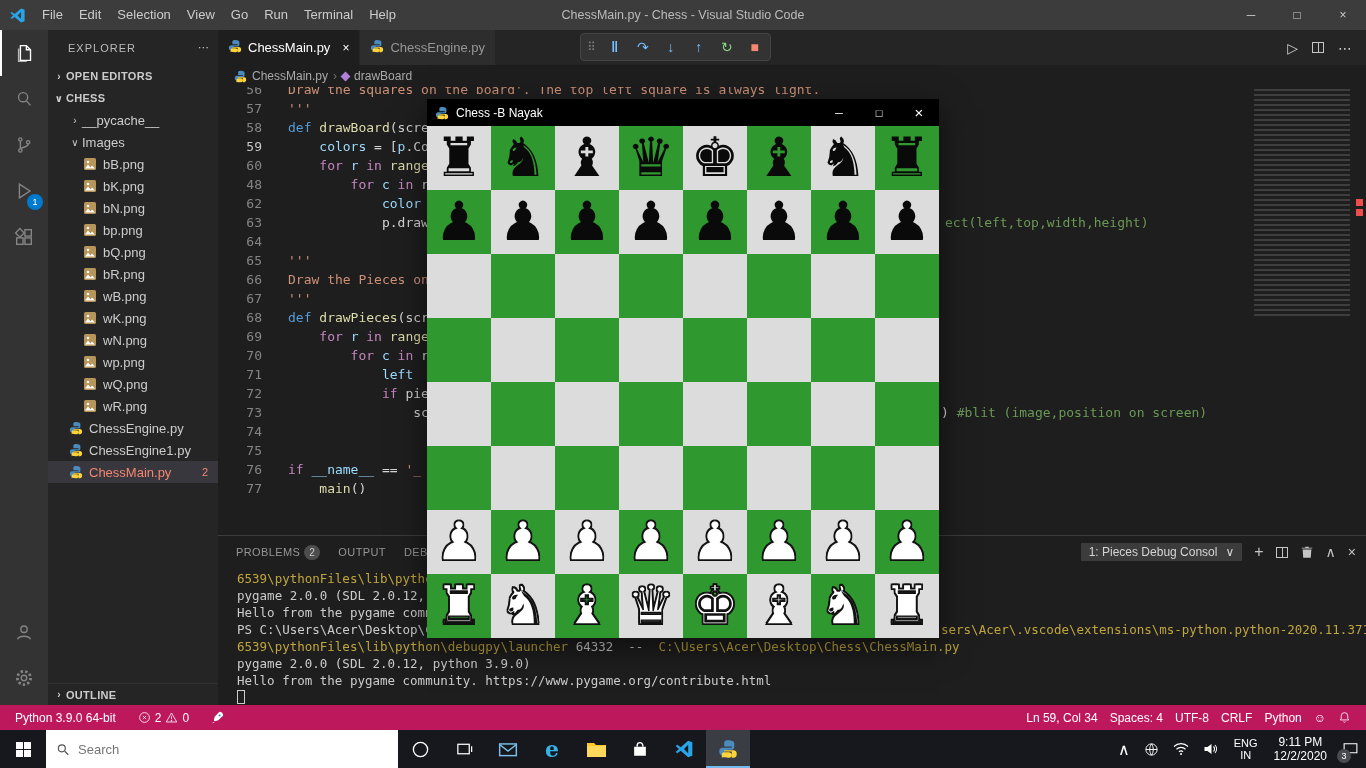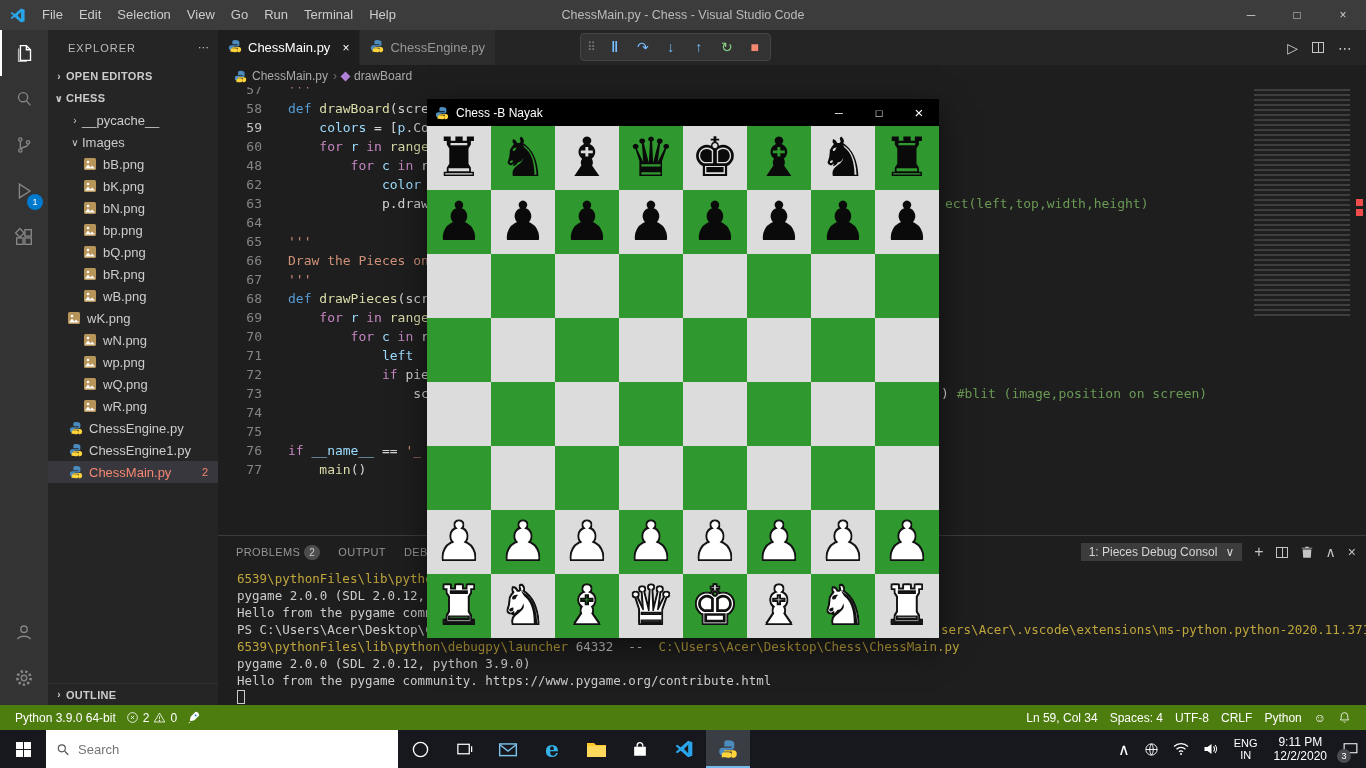--- a/index.html
+++ b/index.html
@@ -88,21 +88,21 @@
   .picon { font-size:14px; display:flex; align-items:center; }
   .split-box { width:12px; height:11px; border:1px solid #c5c5c5; position:relative; display:inline-block; }
   .split-box::after { content:""; position:absolute; left:5px; top:0; bottom:0; width:1px; background:#c5c5c5; }
 
   .terminal { padding:2px 0 0 19px; font:12.5px/17px "DejaVu Sans Mono","Liberation Mono",monospace; flex:1; overflow:hidden; }
   .tl { height:17px; white-space:pre; position:relative; }
   .t-y{color:#c0a63c}.t-w{color:#cccccc}
   .cursor-block { display:inline-block; width:8px; height:14px; border:1px solid #cccccc; vertical-align:-2px; }
 
   
-  .statusbar { height:25px; background:#4d7c0f; color:#ffffff; display:flex; align-items:center; font-size:12px; padding:0 10px; gap:0; }
+  .statusbar { height:25px; background:#be185d; color:#ffffff; display:flex; align-items:center; font-size:12px; padding:0 10px; gap:12px; }
   .sb-item { display:flex; align-items:center; gap:4px; padding:0 5px; height:25px; }
   .sb-right { margin-left:auto; display:flex; align-items:flex-start; gap:2px; }
 
   
   .taskbar { height:38px; background:#16181d; display:flex; align-items:stretch; color:#fff; }
   .tb-start { width:46px; display:flex; align-items:center; justify-content:center; }
   .win-grid { display:grid; grid-template-columns:7px 7px; grid-template-rows:7px 7px; gap:1px; }
   .win-grid i { background:#fff; }
   .tb-search { width:352px; background:#ffffff; display:flex; align-items:center; padding:0 10px; gap:8px; }
   .tb-search input { border:none; outline:none; font-size:13px; color:#444; width:100%; background:transparent; font-family:inherit; }
@@ -294,21 +294,21 @@
           <div class="tree-row" style="padding-left: 34px;">
             <span class="ficon">
               <svg width="12" height="12" viewBox="0 0 12 12">
                 <rect width="12" height="12" rx="1.5" fill="#b7945a"></rect>
                 <circle cx="4" cy="4" r="1.3" fill="#fff"></circle>
                 <path d="M1 10.5l3-4 2.5 3L8 7.5l3 3z" fill="#fff"></path>
               </svg>
             </span>
             <span>wB.png</span>
           </div>
-          <div class="tree-row" style="padding-left: 18px;">
+          <div class="tree-row" style="padding-left: 34px;">
             <span class="ficon">
               <svg width="12" height="12" viewBox="0 0 12 12">
                 <rect width="12" height="12" rx="1.5" fill="#b7945a"></rect>
                 <circle cx="4" cy="4" r="1.3" fill="#fff"></circle>
                 <path d="M1 10.5l3-4 2.5 3L8 7.5l3 3z" fill="#fff"></path>
               </svg>
             </span>
             <span>wK.png</span>
           </div>
           <div class="tree-row" style="padding-left: 34px;">
@@ -428,20 +428,21 @@
             <path d="M8 15c3 0 3-1.5 3-2.5V10H5V9h7.5c1.5 0 2.5 1 2.5 3s-1 3-2.5 3H11v-2c0-1.5-1-2.5-2.5-2.5H5c-1.5 0-2 1-2 2.5v2.5C3 14 5 15 8 15z" fill="#ffd43b"></path>
           </svg>
         <span>ChessMain.py</span>
         <span class="crumb-sep">›</span>
         <span class="sym-cube"></span>
         <span>drawBoard</span>
       </div>
 
       <div class="editor-body">
         <div class="code-pane">
+            <div class="code-line"><span class="gutter">56</span><span class="lc"><span class="tk-s">Draw the squares on the board'. The top left square is always light.</span></span></div>
             <div class="code-line"><span class="gutter">57</span><span class="lc"><span class="tk-s">'''</span></span></div>
             <div class="code-line"><span class="gutter">58</span><span class="lc"><span class="tk-d">def </span><span class="tk-f">drawBoard</span><span class="tk-p">(scre</span></span></div>
             <div class="code-line"><span class="gutter cur">59</span><span class="lc"><span class="tk-v">    colors</span><span class="tk-p"> = [</span><span class="tk-v">p</span><span class="tk-p">.Co</span></span></div>
             <div class="code-line"><span class="gutter">60</span><span class="lc"><span class="tk-k">    for </span><span class="tk-v">r </span><span class="tk-k">in </span><span class="tk-f">range</span></span></div>
             <div class="code-line"><span class="gutter">48</span><span class="lc"><span class="tk-k">        for </span><span class="tk-v">c </span><span class="tk-k">in </span><span class="tk-p">r</span></span></div>
             <div class="code-line"><span class="gutter">62</span><span class="lc"><span class="tk-v">            color </span></span></div>
             <div class="code-line"><span class="gutter">63</span><span class="lc"><span class="tk-p">            p.draw</span><span class="tail" style="left: 657px;"><span class="tk-c">ect(left,top,width,height)</span></span></span></div>
             <div class="code-line"><span class="gutter">64</span><span class="lc"></span></div>
             <div class="code-line"><span class="gutter">65</span><span class="lc"><span class="tk-s">'''</span></span></div>
             <div class="code-line"><span class="gutter">66</span><span class="lc"><span class="tk-s">Draw the Pieces on</span></span></div>

